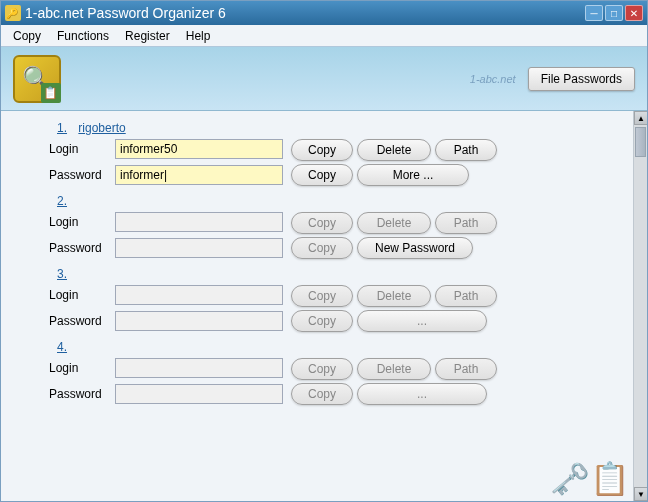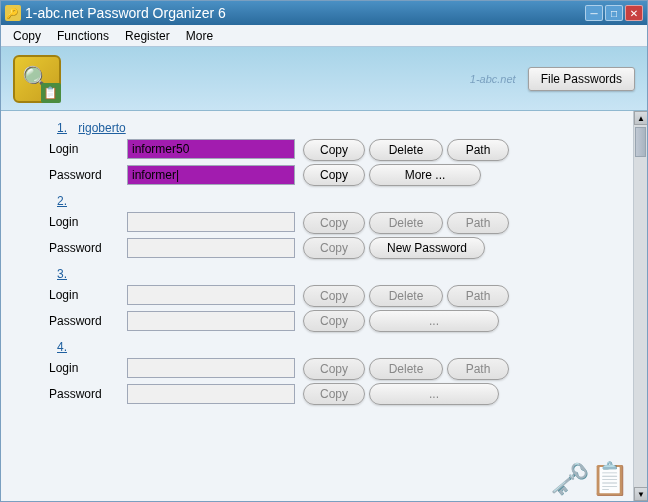--- a/index.html
+++ b/index.html
@@ -219,34 +219,34 @@
     .entry-number span {
       color: #2060a0;
       text-decoration: underline;
       cursor: pointer;
       margin-left: 8px;
     }
     .entry-row {
       display: flex;
       align-items: center;
       margin-bottom: 3px;
-      gap: 20px;
+      gap: 8px;
       justify-content: flex-end;
     }
     .entry-label {
       width: 58px;
       font-size: 12px;
       color: #000;
       flex-shrink: 0;
     }
     .entry-input {
       width: 168px;
       height: 20px;
       border: 1px solid #a0a8b8;
-      background: #a21caf;
+      background: #fef9c3;
       font-size: 12px;
       padding: 1px 4px;
       color: #000;
       flex-shrink: 0;
     }
     .entry-input.empty {
       background: #f0f0f0;
     }
     .btn {
       height: 22px;
@@ -291,21 +291,21 @@
       <div class="tb-btn min">─</div>
       <div class="tb-btn max">□</div>
       <div class="tb-btn close">✕</div>
     </div>
   </div>
 
   <div class="menu-bar">
     <div class="menu-item">Copy</div>
     <div class="menu-item">Functions</div>
     <div class="menu-item">Register</div>
-    <div class="menu-item">More</div>
+    <div class="menu-item">Help</div>
   </div>
 
   <div class="header-area">
     <div class="logo-area">
       <div class="logo-icon">
         <div class="logo-badge">📋</div>
       </div>
     </div>
     <div style="flex:1; text-align:right; padding-right:12px;padding-left:48px;">
       <span class="watermark">1-abc.net</span>

